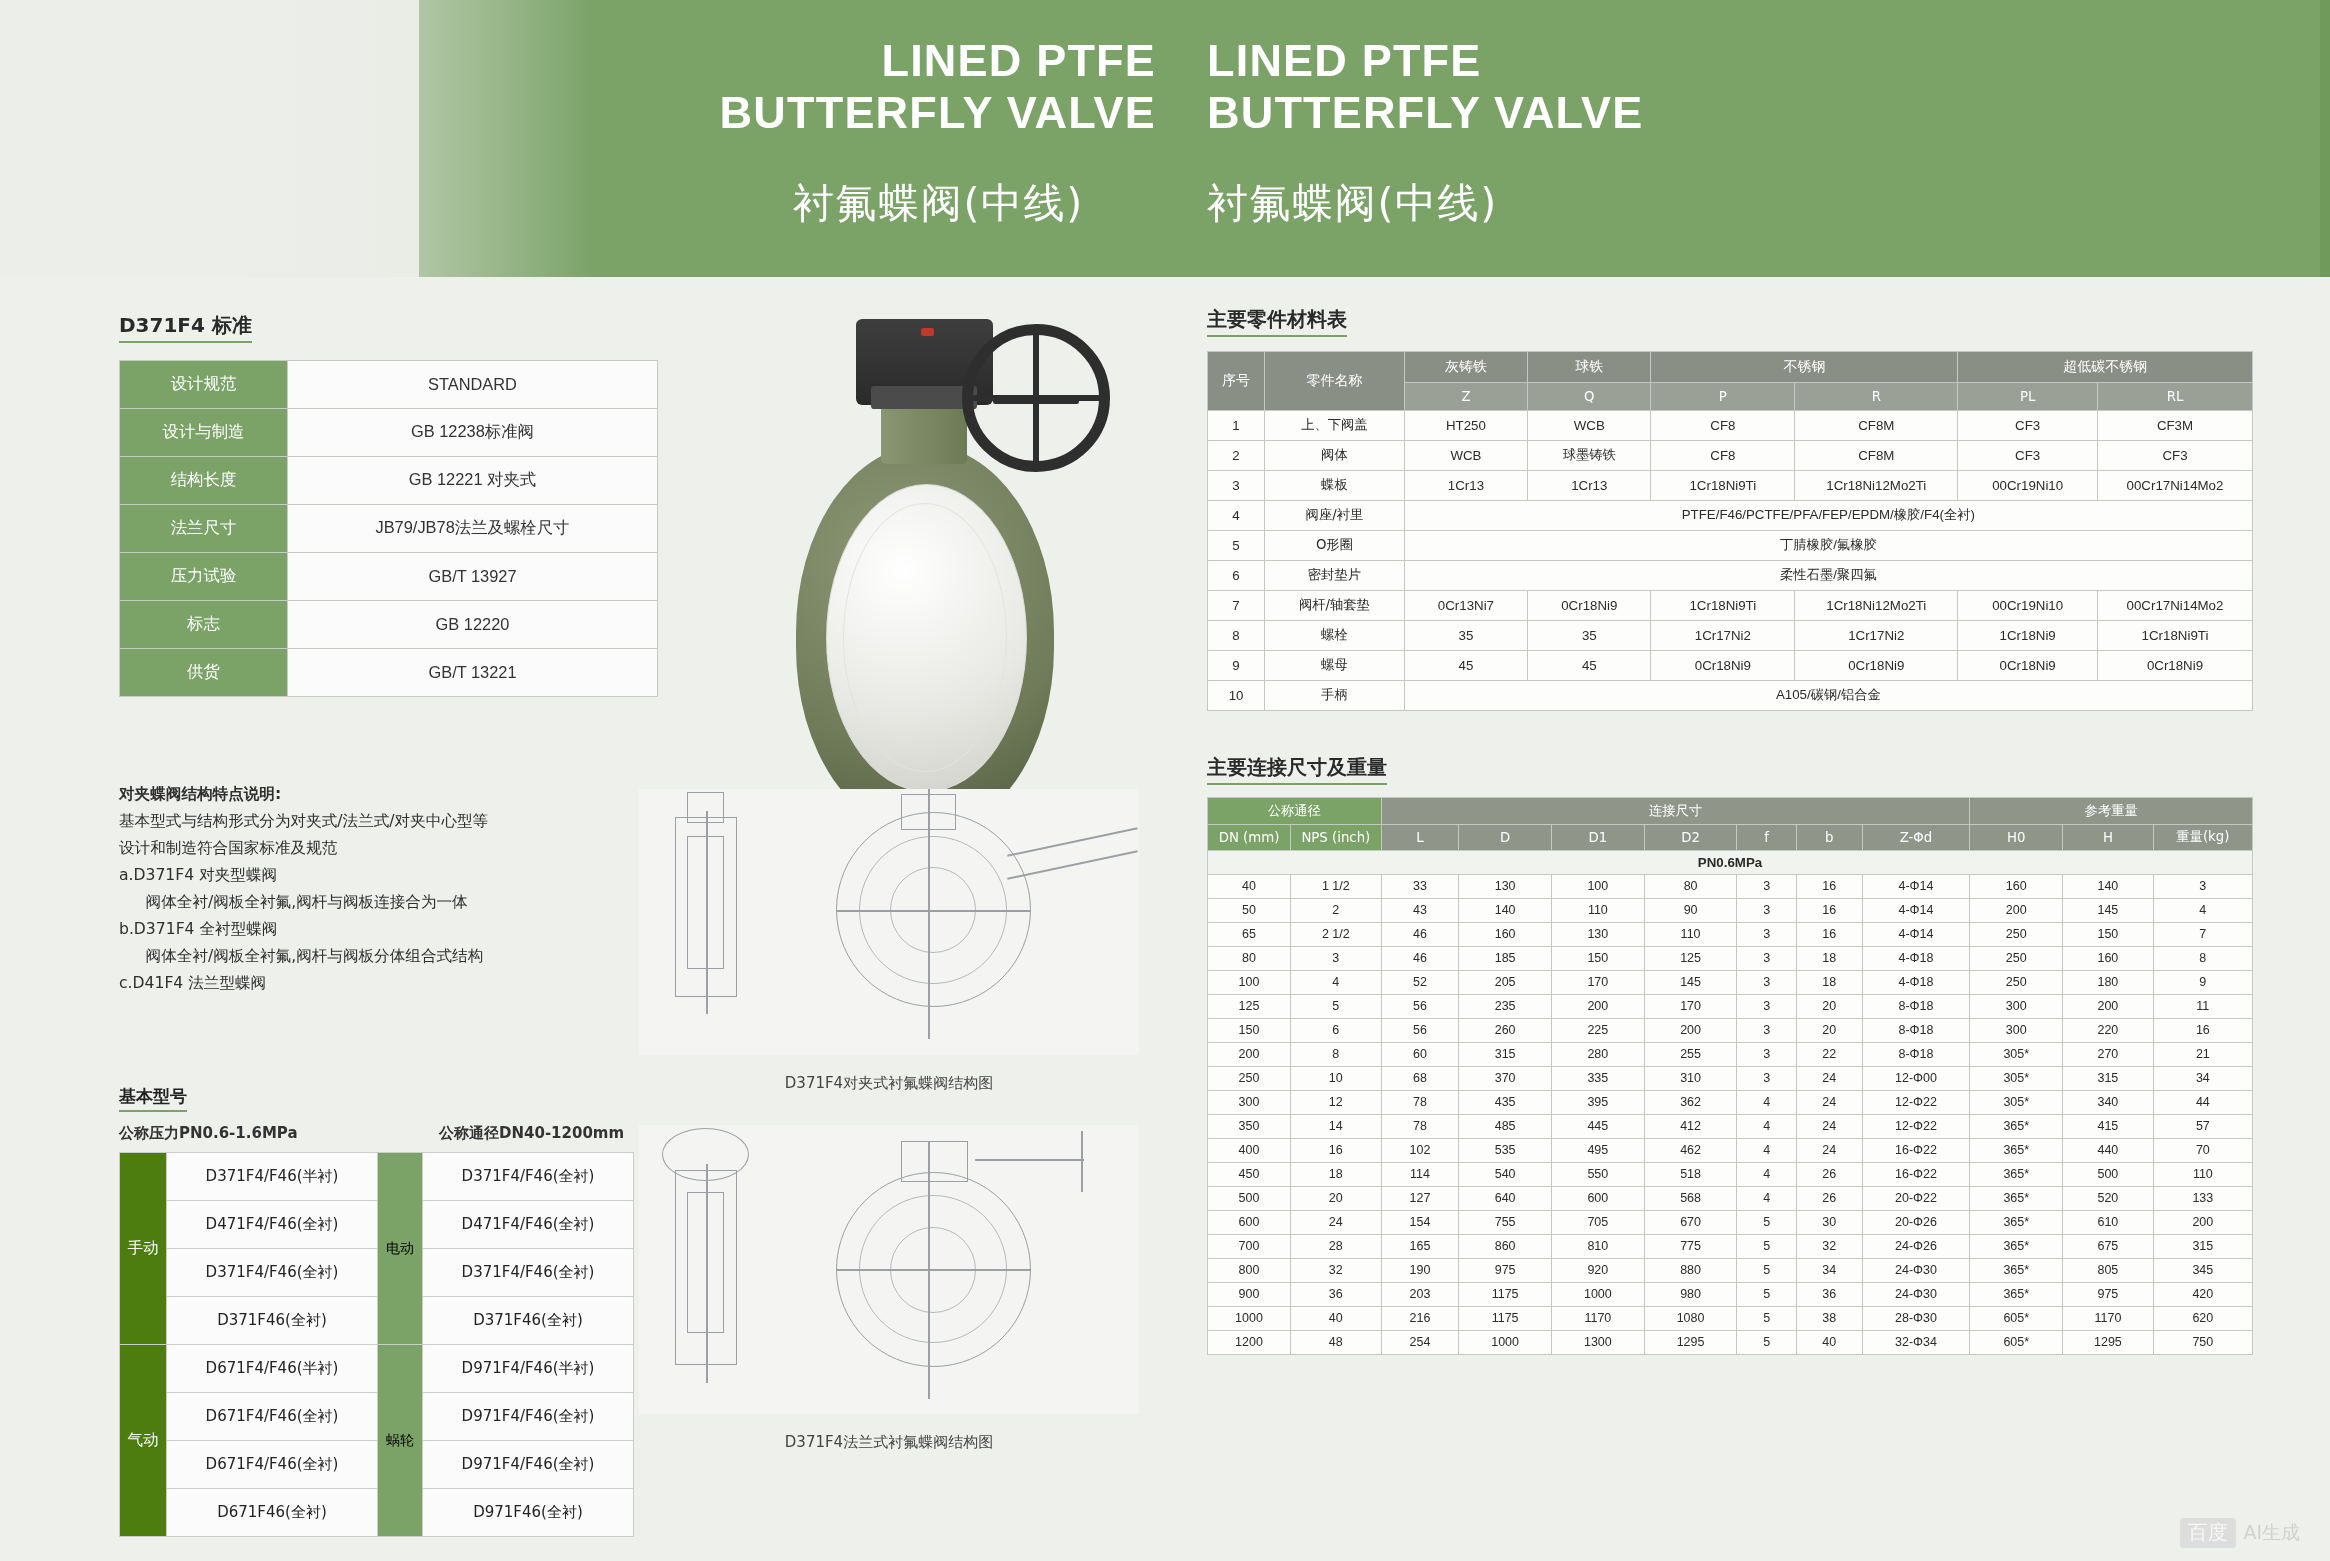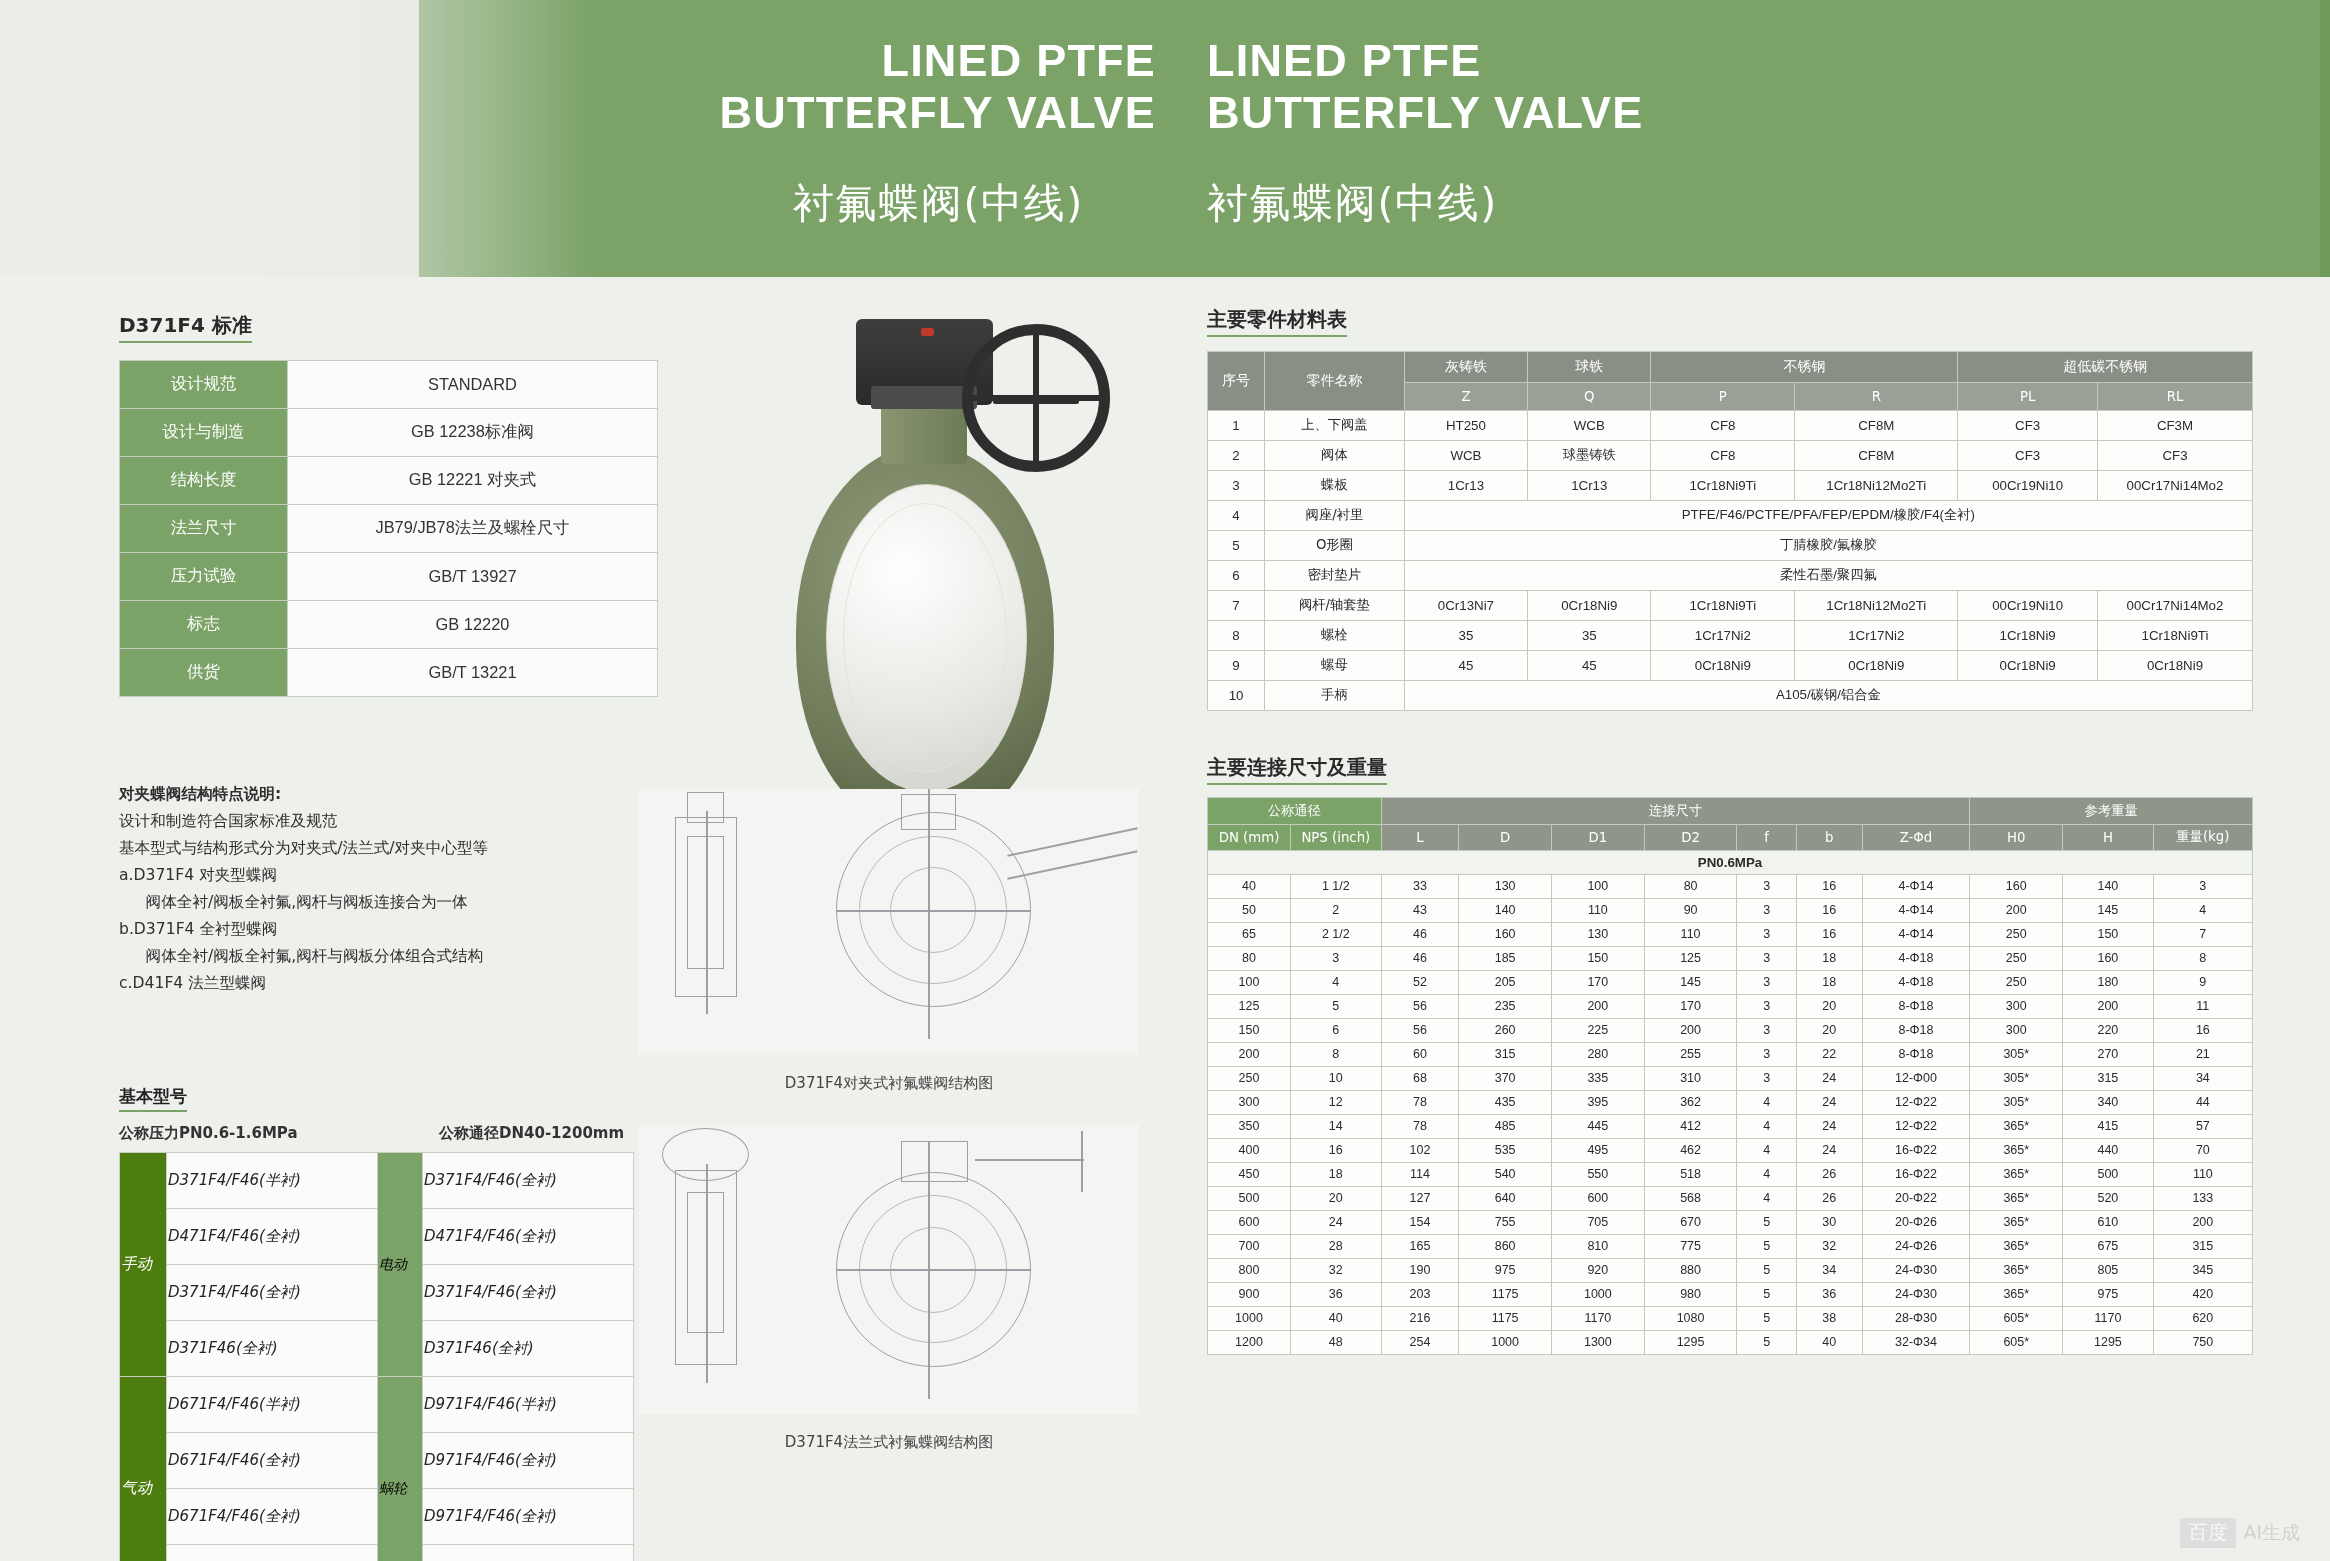--- a/index.html
+++ b/index.html
@@ -58,22 +58,22 @@
 
   
   .notes { font-size:15.6px; line-height:27px; color:#2f2f2f; font-family:"DejaVu Sans", sans-serif; }
   .notes .lead { font-weight:bold; }
   .notes .ind { padding-left:26.6px; }
 
   
   .model-head { font-size:17px; font-weight:bold; font-family:"DejaVu Sans", sans-serif; }
   .model-sub { font-size:15px; font-weight:bold; font-family:"DejaVu Sans", sans-serif; color:#333; }
   .model-table { border-collapse:collapse; }
-  .model-table td { border:0.8px solid #c9cdc5; font-size:15px; height:56px; background:#fafbfa;
-                    font-family:"DejaVu Sans", sans-serif;font-style:italic; }
+  .model-table td { border:0.8px solid #c9cdc5; font-size:15px; text-align:center; height:48px; background:#fafbfa;
+                    font-family:"DejaVu Sans", sans-serif; }
   .model-table td.grp { width:47px; background:#4d7c0f; color:#fff; font-size:15.6px; }
   .model-table td.cell { width:211px; }
   .model-table td.vbar { width:45px; background:#7ba368; color:#000000; font-size:14px; line-height:17px; }
 
   
   .rt { border-collapse:collapse; width:1046px; font-size:13.3px; }
   .rt td, .rt th { border:0.8px solid #c3c8c0; text-align:center; font-weight:normal; }
   .rt thead th { background:#8a8f86; color:#fff; font-size:14px; height:31px;
                  font-family:"DejaVu Sans", sans-serif; }
   .rt thead th.sub { background:#9aa096; height:28px; font-size:13.3px; }
@@ -174,22 +174,22 @@
         <tr>
             <td class="k">供货</td>
             <td class="v">GB/T 13221</td>
           </tr>
       </tbody>
     </table>
   </div>
 
   <div class="panel notes" style="left:119px; top:781px; width:547px;">
     <div class="lead">对夹蝶阀结构特点说明:</div>
+    <div>基本型式与结构形式分为对夹式/法兰式/对夹中心型等</div>
     <div>设计和制造符合国家标准及规范</div>
-    <div>基本型式与结构形式分为对夹式/法兰式/对夹中心型等</div>
     <div>a.D371F4 对夹型蝶阀</div>
     <div class="ind">阀体全衬/阀板全衬氟,阀杆与阀板连接合为一体</div>
     <div>b.D371F4 全衬型蝶阀</div>
     <div class="ind">阀体全衬/阀板全衬氟,阀杆与阀板分体组合式结构</div>
     <div>c.D41F4 法兰型蝶阀</div>
   </div>
 
   <div class="panel" style="left:119px; top:1085px;">
     <div class="model-head">
       <span class="sec-title-underline">基本型号</span>

